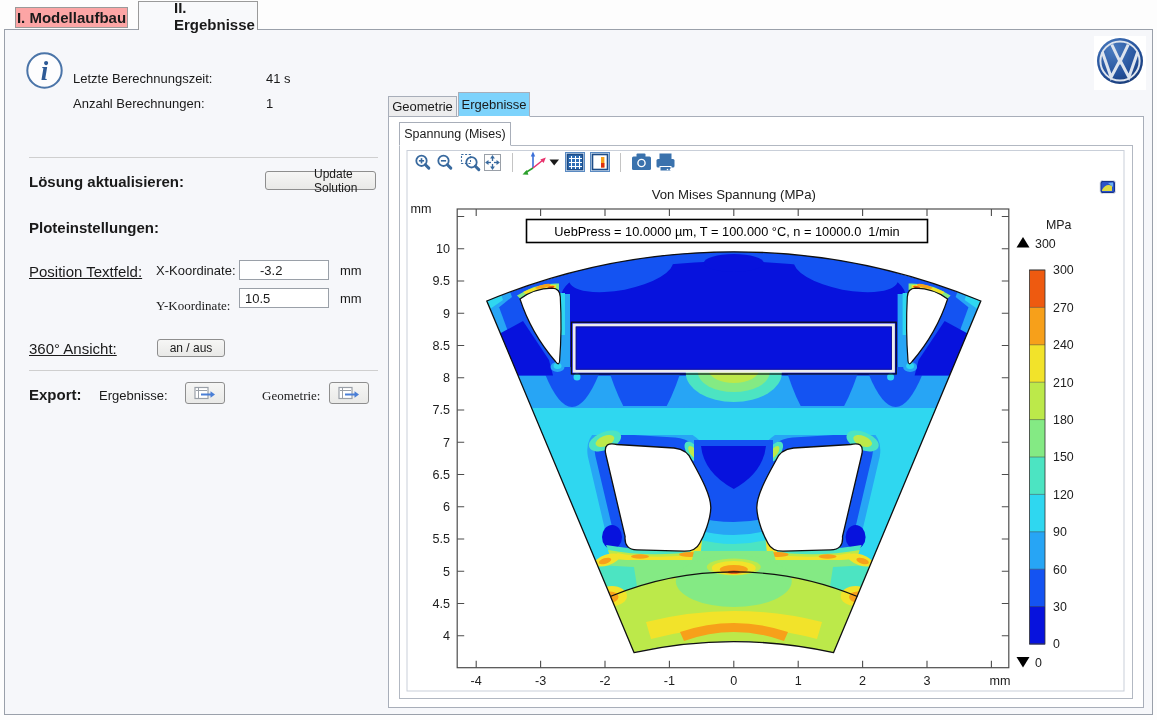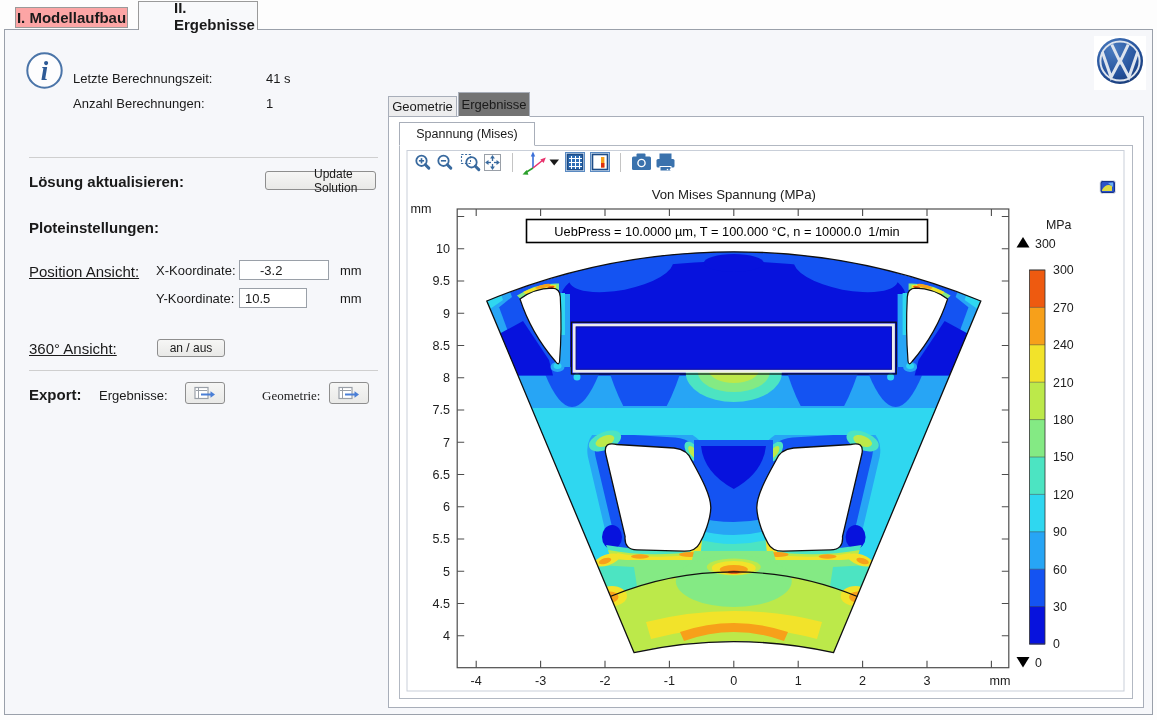--- a/index.html
+++ b/index.html
@@ -31,26 +31,26 @@
 <text x="19.5" y="28.5" font-family="Liberation Serif, serif" font-style="italic" font-weight="bold" font-size="27" fill="#2d5a96" text-anchor="middle">i</text>
 </svg>
 <div class="lbl" style="left:73px;top:71px;">Letzte Berechnungszeit:</div>
 <div class="lbl" style="left:266px;top:71px;">41 s</div>
 <div class="lbl" style="left:73px;top:96px;">Anzahl Berechnungen:</div>
 <div class="lbl" style="left:266px;top:96px;">1</div>
 <div class="sep" style="left:29px;top:157px;width:349px;"></div>
 <div class="hdr" style="left:29px;top:173px;">Lösung aktualisieren:</div>
 <div class="btn" style="left:265px;top:171px;width:111px;height:19px;padding-left:48px;">Update Solution</div>
 <div class="hdr" style="left:29px;top:219px;">Ploteinstellungen:</div>
-<div class="und" style="left:29px;top:263px;">Position Ansicht:</div>
+<div class="und" style="left:29px;top:263px;">Position Textfeld:</div>
 <div class="lbl" style="left:156px;top:263px;">X-Koordinate:</div>
 <div class="inp" style="left:239px;top:260px;width:90px;height:20px;padding-left:20px;">-3.2</div>
 <div class="lbl" style="left:340px;top:263px;">mm</div>
-<div class="lbl" style="left:156px;top:291px;">Y-Koordinate:</div>
-<div class="inp" style="left:239px;top:288px;width:68px;height:20px;">10.5</div>
+<div class="lbl" style="left:156px;top:298px;font-family:Liberation Serif, serif;">Y-Koordinate:</div>
+<div class="inp" style="left:239px;top:288px;width:90px;height:20px;">10.5</div>
 <div class="lbl" style="left:340px;top:291px;">mm</div>
 <div class="und" style="left:29px;top:340px;text-align:right;">360° Ansicht:</div>
 <div class="btn" style="left:157px;top:339px;width:68px;height:18px;">an / aus</div>
 <div class="sep" style="left:29px;top:370px;width:349px;"></div>
 <div class="hdr" style="left:29px;top:386px;">Export:</div>
 <div class="lbl" style="left:99px;top:388px;">Ergebnisse:</div>
 <div class="btn" style="left:185px;top:382px;width:40px;height:22px;">
     <svg width="24" height="16" viewBox="0 0 24 16">
       <rect x="2" y="2.5" width="13" height="11" fill="#ffffff" stroke="#9aa0a8" stroke-width="1.2"></rect>
       <line x1="5.5" y1="3" x2="5.5" y2="13" stroke="#9aa0a8" stroke-width="1"></line>
@@ -65,23 +65,23 @@
       <rect x="2" y="2.5" width="13" height="11" fill="#ffffff" stroke="#9aa0a8" stroke-width="1.2"></rect>
       <line x1="5.5" y1="3" x2="5.5" y2="13" stroke="#9aa0a8" stroke-width="1"></line>
       <line x1="3" y1="5.5" x2="14" y2="5.5" stroke="#9aa0a8" stroke-width="1"></line>
       <line x1="8" y1="9.5" x2="18" y2="9.5" stroke="#4a7fd6" stroke-width="2"></line>
       <path d="M 17.5 6.2 L 22 9.5 L 17.5 12.8 Z" fill="#4a7fd6"></path>
     </svg>
   </div>
 
 <div class="panel" style="left:388px;top:116px;width:756px;height:592px;"></div>
 <div class="rtab" style="left:388px;top:96px;width:69px;height:21px;background:#ededee;">Geometrie</div>
-<div class="rtab" style="left:458px;top:92px;width:72px;height:25px;background:#737373;border-bottom:1px solid #ffffff;">Ergebnisse</div>
+<div class="rtab" style="left:458px;top:92px;width:72px;height:25px;background:#7dd3fc;border-bottom:1px solid #ffffff;">Ergebnisse</div>
 <div class="panel" style="left:399px;top:145px;width:734px;height:554px;border-color:#b2b8c2;"></div>
-<div class="rtab" style="left:399px;top:122px;width:136px;height:24px;background:#ffffff;border-bottom:1px solid #ffffff;font-size:12.5px;">Spannung (Mises)</div>
+<div class="rtab" style="left:399px;top:122px;width:112px;height:24px;background:#ffffff;border-bottom:1px solid #ffffff;font-size:12.5px;">Spannung (Mises)</div>
 
 <svg style="position:absolute;left:400px;top:146px" width="745" height="560" viewBox="400 146 745 560">
     <rect x="407" y="150.5" width="717" height="540.5" fill="#ffffff" stroke="#c9cfd9" stroke-width="1"></rect>
 <g stroke="#38699e" fill="none" stroke-width="1.8">
       <circle cx="421.5" cy="160.8" r="5.2"></circle>
       <line x1="425.4" y1="164.70000000000002" x2="428.8" y2="168.10000000000002" stroke-width="3" stroke-linecap="round"></line>
       <line x1="418.9" y1="160.8" x2="424.1" y2="160.8" stroke-width="1.6"></line>
       <line x1="421.5" y1="158.20000000000002" x2="421.5" y2="163.4" stroke-width="1.6"></line>
     </g>
 <g stroke="#38699e" fill="none" stroke-width="1.8">

